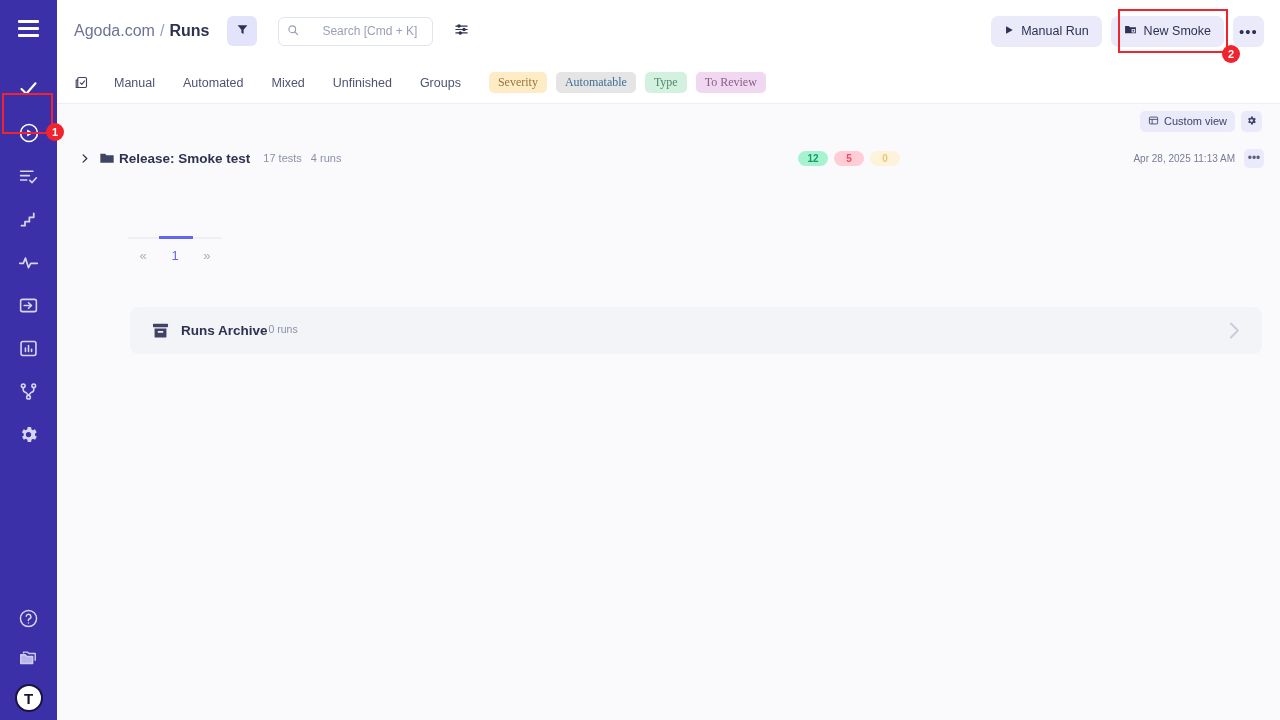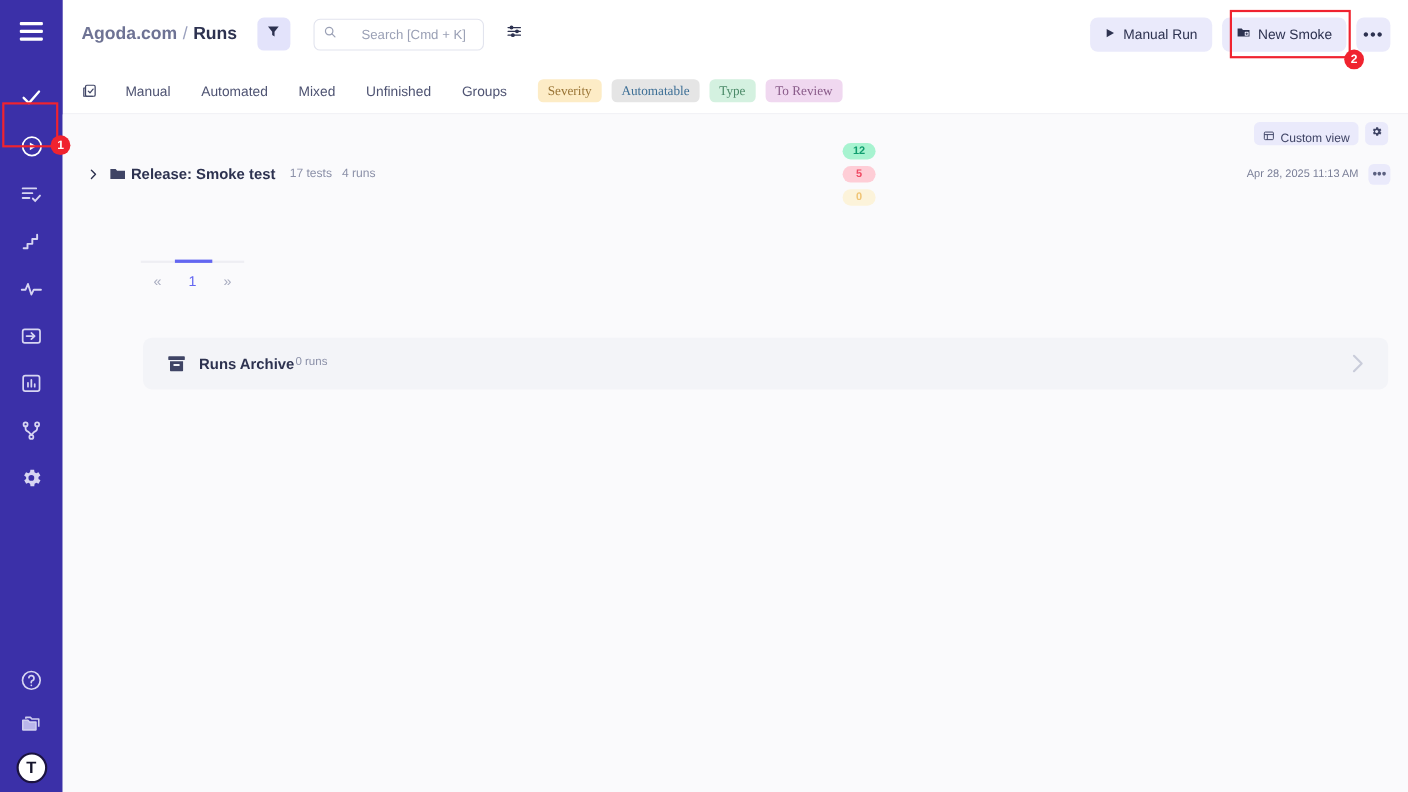--- a/index.html
+++ b/index.html
@@ -44,21 +44,21 @@
 
   
   .main { flex: 1 1 auto; height: 720px; background: #fff; display: flex; flex-direction: column; min-width: 0; }
 
   .topbar {
     height: 62px; flex: 0 0 62px;
     display: flex; align-items: center; padding: 0 16px 0 17px;
     background: #fff; gap: 0;
   }
   .crumb { font-size: 16px; color: #2d3250; font-weight: bold; white-space: nowrap; }
-  .crumb .dim { color: #6e7394; font-weight: bold; }
+  .crumb .dim { color: #6e7394; font-weight: normal; }
   .crumb .sep { color: #9aa0bd; font-weight: normal; margin: 0 5px; }
 
   .filter-btn {
     width: 30px; height: 30px; margin-left: 18px;
     background: #e3e3fb; border-radius: 6px;
     display: flex; align-items: center; justify-content: center; cursor: pointer;
   }
   .search-box {
     margin-left: 21px; width: 155px; height: 29px;
     border: 1px solid #e2e4ee; border-radius: 6px; background: #fff;
@@ -99,38 +99,38 @@
 
   
   .content { flex: 1 1 auto; background: #fafafc; position: relative; overflow: hidden; }
 
   .viewbar {
     height: 28px; display: flex; align-items: center; justify-content: flex-end;
     gap: 6px; padding: 6px 18px 0 0;
   }
   .view-btn {
     height: 21px; padding: 0 8px; border-radius: 5px; background: #eaeafb;
-    display: flex; align-items: flex-end; gap: 5px; font-size: 11px; color: #3f4465; cursor: pointer;
+    display: flex; align-items: center; gap: 5px; font-size: 11px; color: #3f4465; cursor: pointer;
   }
   .gear-btn {
     width: 21px; height: 21px; border-radius: 5px; background: #eaeafb;
     display: flex; align-items: center; justify-content: center; cursor: pointer;
   }
 
   .row {
     margin: 9px 16px 0 16px; height: 34px;
     display: flex; align-items: center; background: #fafafc;
   }
   .row-chevron { width: 22px; display: flex; align-items: center; justify-content: center; cursor: pointer; }
   .row-folder { width: 24px; display: flex; align-items: center; justify-content: center; }
   .row-title { font-size: 13.5px; font-weight: bold; color: #2d3250; white-space: nowrap; }
   .row-meta { font-size: 11px; color: #8b90a8; margin-left: 13px; white-space: nowrap; }
   .row-meta span { margin-right: 9px; }
 
-  .pills { position: absolute; left: 709px; display: flex; gap: 6px; flex-direction: column; }
+  .pills { position: absolute; left: 741px; display: flex; gap: 6px; }
   .pill {
     min-width: 30px; height: 15px; border-radius: 8px;
     display: flex; align-items: center; justify-content: center;
     font-size: 10px; font-weight: bold; padding: 0 8px;
   }
   .pill.green { background: #a7f3d0; color: #0f9d6e; }
   .pill.red { background: #fecdd6; color: #f04a63; }
   .pill.yellow { background: #fcf3da; color: #f0c475; }
 
   .row-right { margin-left: auto; display: flex; align-items: center; gap: 9px; }

